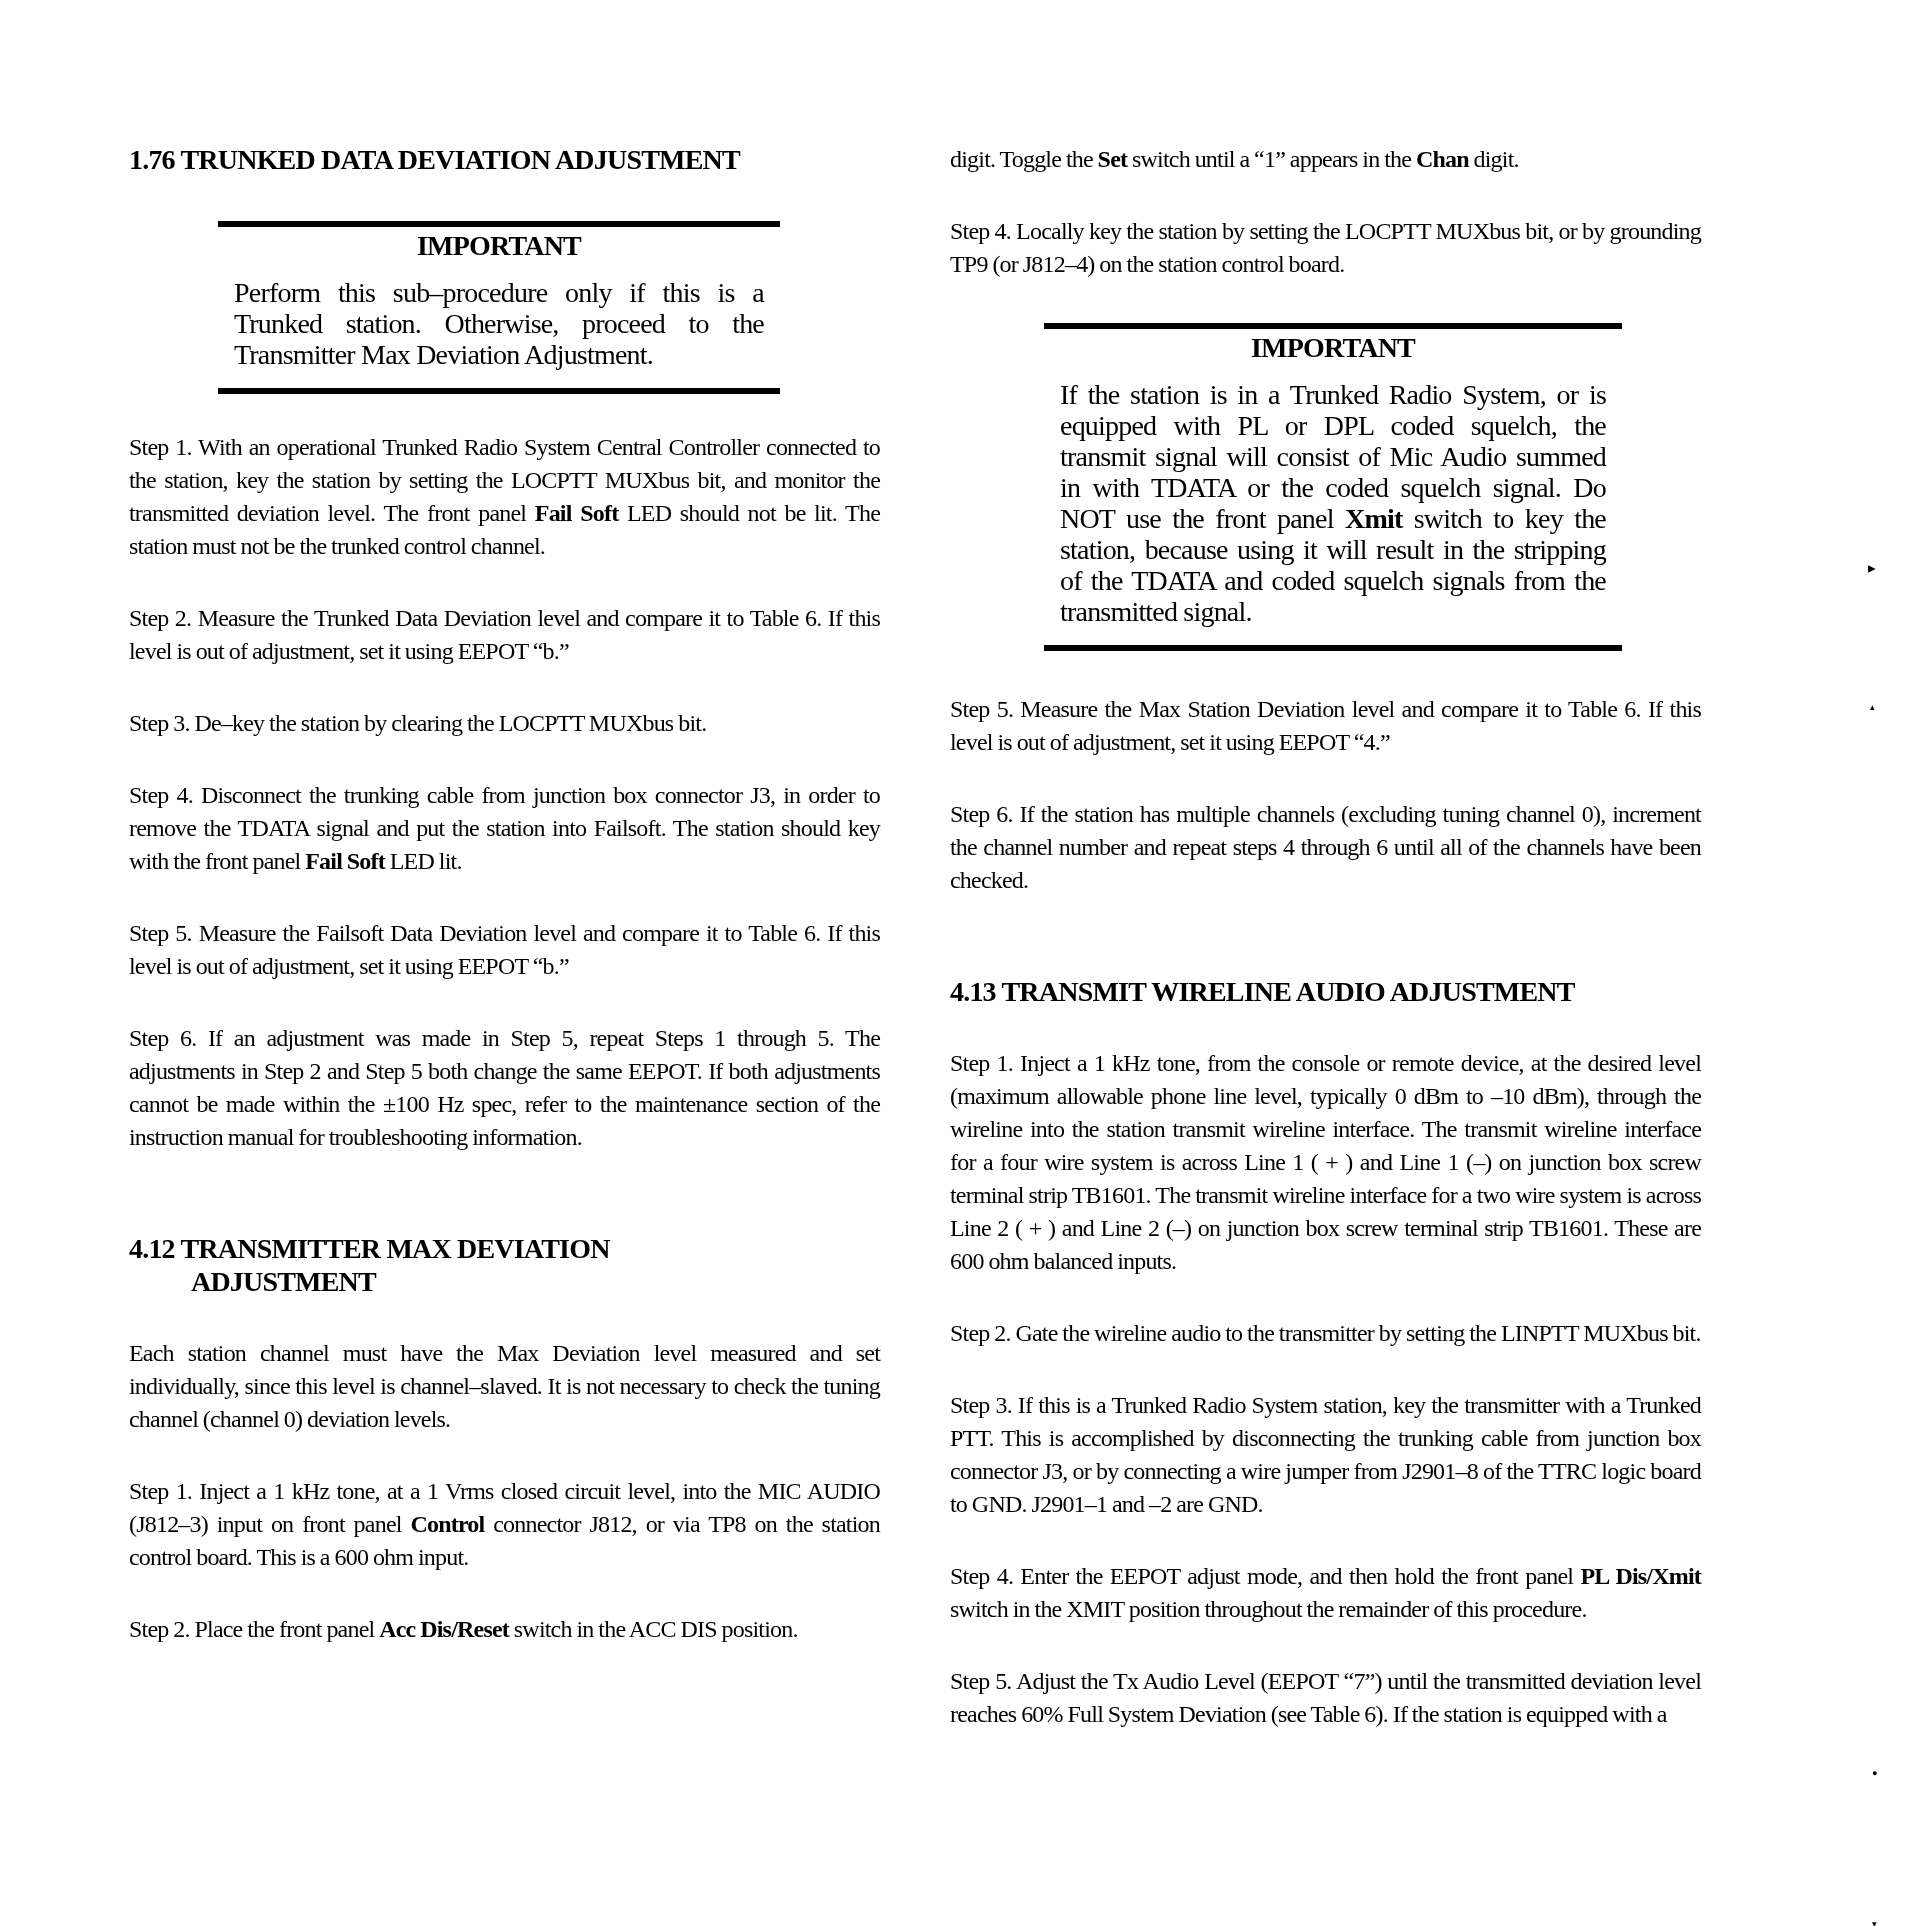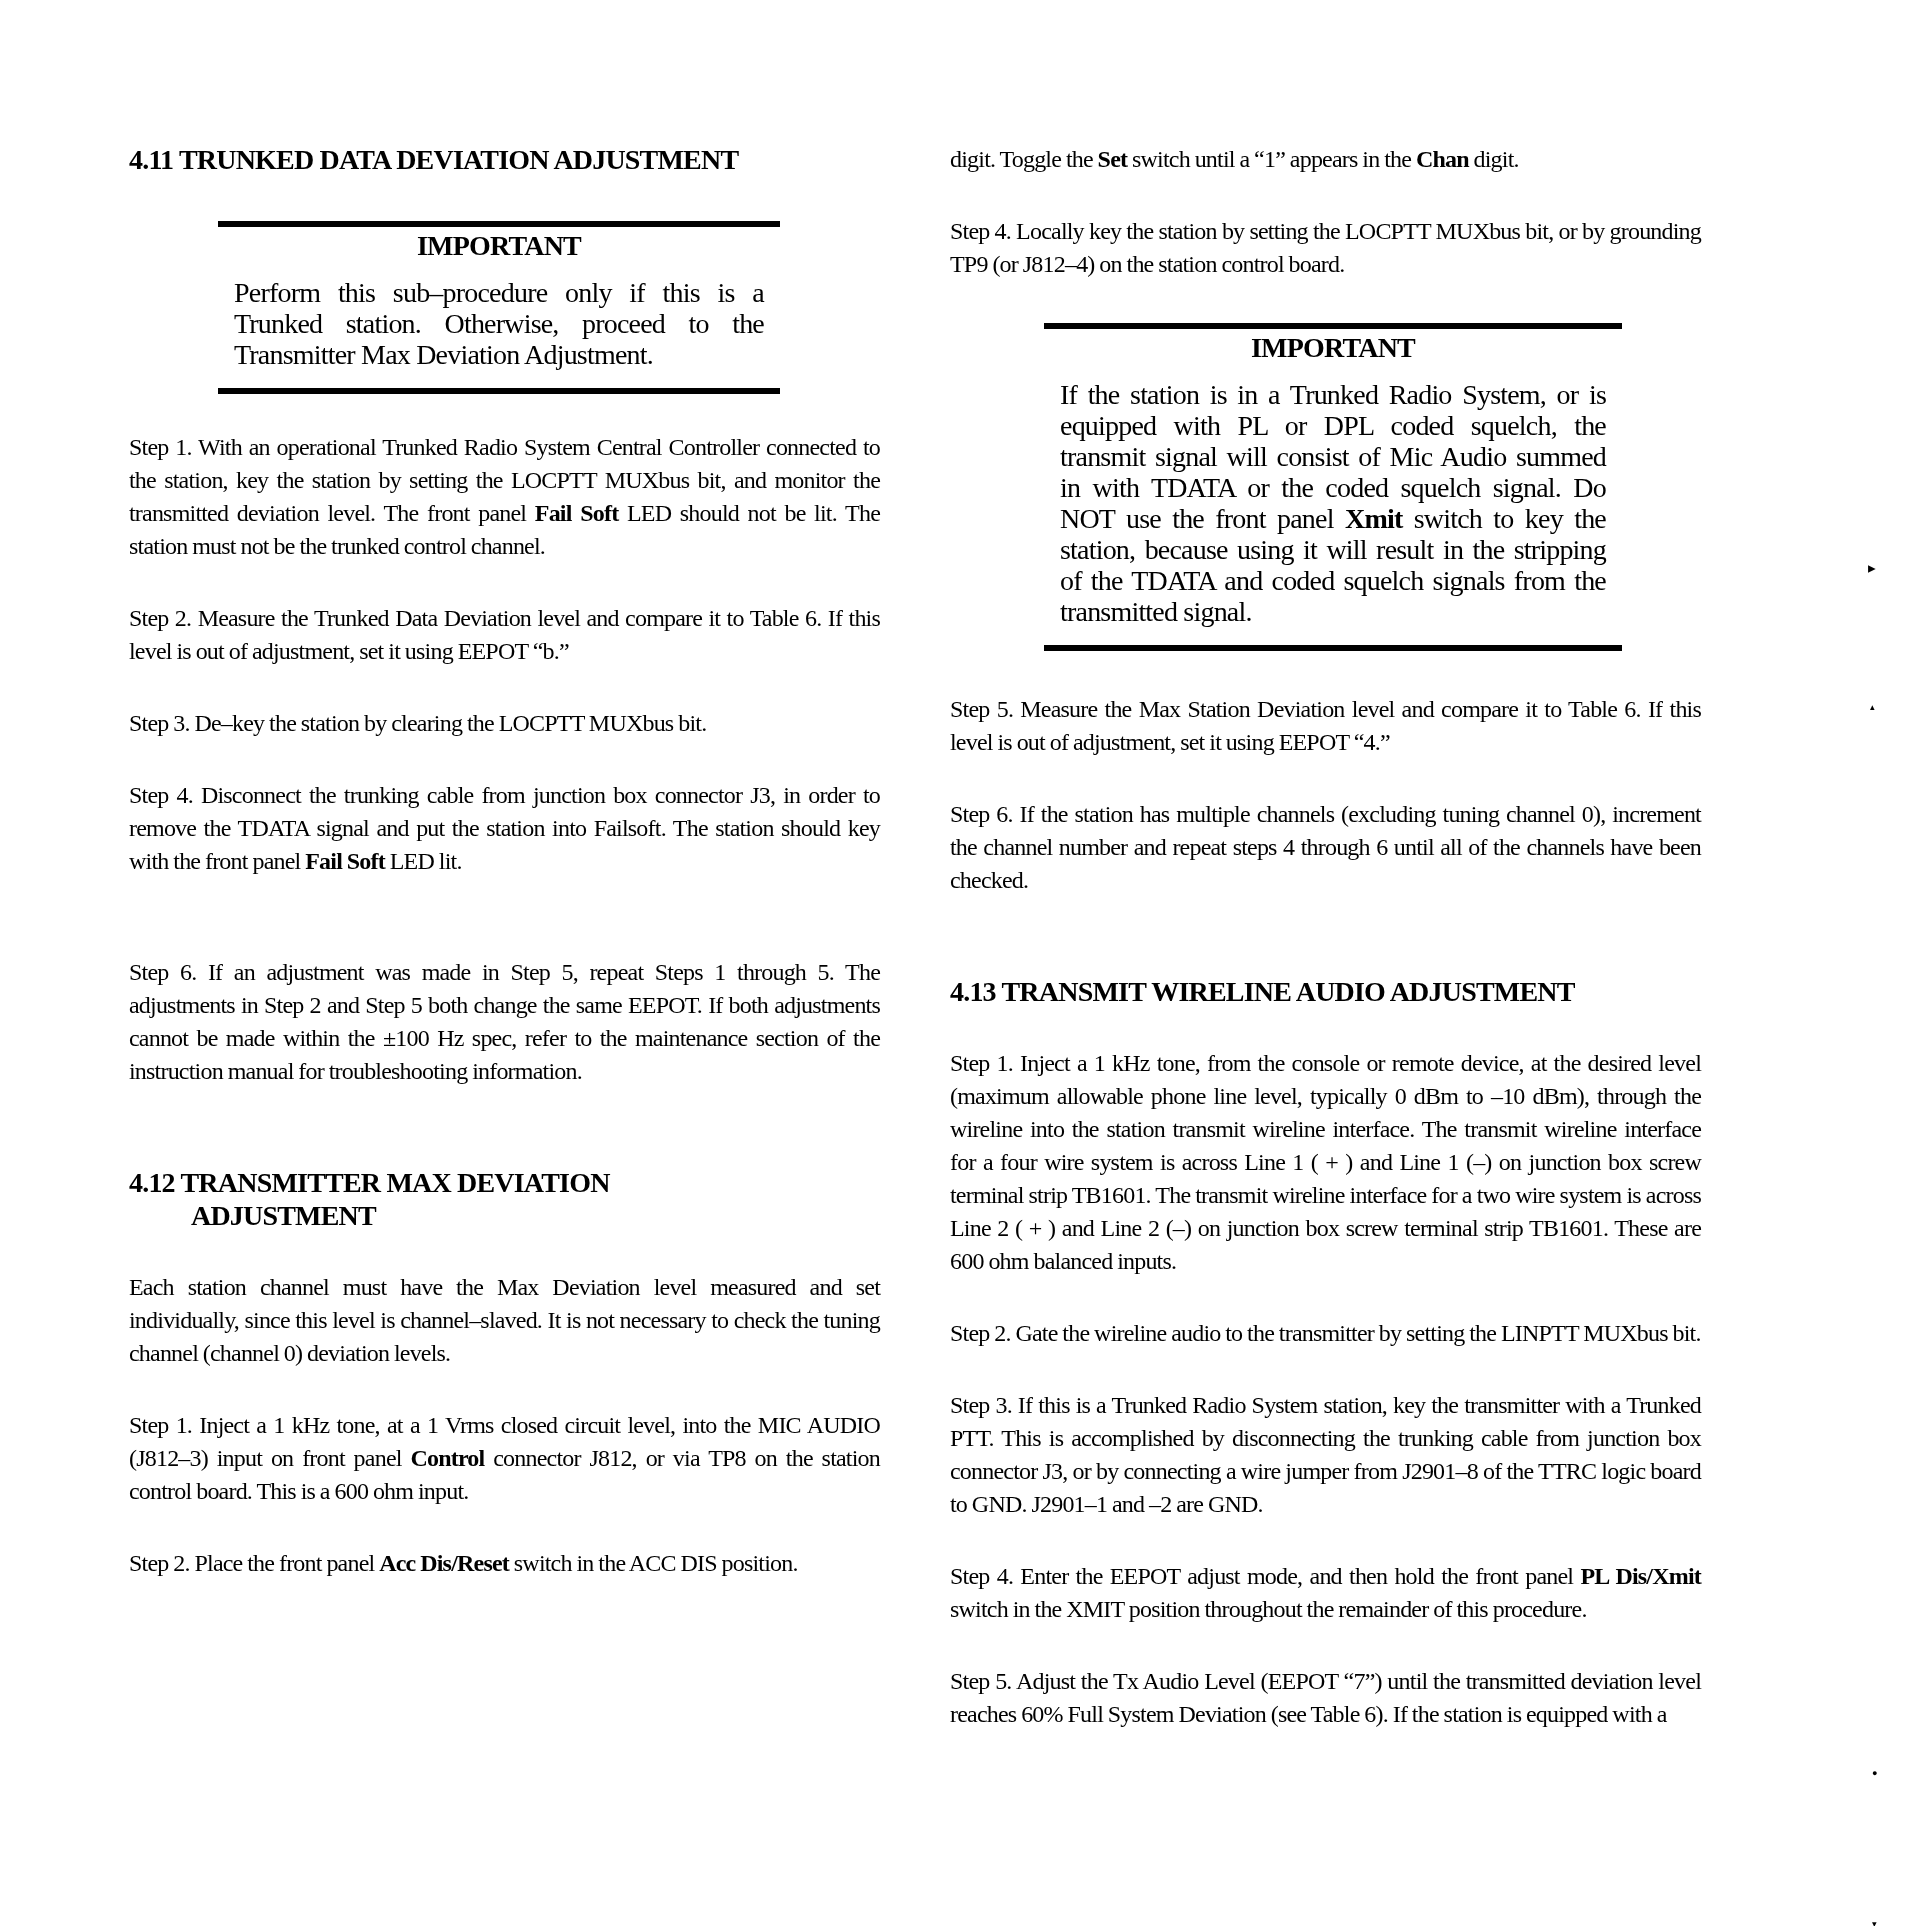--- a/index.html
+++ b/index.html
@@ -15,35 +15,36 @@
   .imp { width:562px; margin-left:89px; border-top:6.2px solid #000; border-bottom:6.2px solid #000; padding:3.1px 0 2.3px 0; }
   .imp .t { text-align:center; font-weight:bold; font-size:28px; line-height:31px; letter-spacing:-0.8px; margin:0; }
   .imp .b { font-size:28px; line-height:31px; text-align:justify; margin:16px; letter-spacing:-0.8px; }
   b { font-weight:bold; }
   .mark { position:absolute; font-size:15.4px; }
 </style>
 </head>
 <body>
 
 <div id="left" class="col">
-  <p class="h">4.11 TRUNKED DATA DEVIATION ADJUSTMENT</p>
+  <p class="h">1.76 TRUNKED DATA DEVIATION ADJUSTMENT</p>
   <div style="height:45px"></div>
   <div class="imp">
     <p class="t">IMPORTANT</p>
     <p class="b">Perform this sub–procedure only if this is a Trunked station. Otherwise, proceed to the Transmitter Max Deviation Adjustment.</p>
   </div>
   <div style="height:37px"></div>
   <p class="p"><span>Step 1.  With an operational Trunked Radio System Central Controller connected to the station, key the station by setting the LOCPTT MUXbus bit, and monitor the transmitted deviation level. The front panel </span><b>Fail Soft</b><span> LED should not be lit. The station must not be the trunked control channel.</span></p>
   <div class="gap"></div>
   <p class="p">Step 2.  Measure the Trunked Data Deviation level and compare it to Table 6. If this level is out of adjustment, set it using EEPOT “b.”</p>
   <div class="gap"></div>
   <p class="p">Step 3.  De–key the station by clearing the LOCPTT MUXbus bit.</p>
   <div class="gap"></div>
   <p class="p"><span>Step 4.  Disconnect the trunking cable from junction box connector J3, in order to remove the TDATA signal and put the station into Failsoft. The station should key with the front panel </span><b>Fail Soft</b><span> LED lit.</span></p>
   <div class="gap"></div>
+  <p class="p">Step 5.  Measure the Failsoft Data Deviation level and compare it to Table 6. If this level is out of adjustment, set it using EEPOT “b.”</p>
   <div class="gap"></div>
   <p class="p">Step 6.  If an adjustment was made in Step 5, repeat Steps 1 through 5. The adjustments in Step 2 and Step 5 both change the same EEPOT. If both adjustments cannot be made within the ±100 Hz spec, refer to the maintenance section of the instruction manual for troubleshooting information.</p>
   <div class="gap"></div>
   <div class="gap"></div>
   <p class="h"><span>4.12 TRANSMITTER MAX DEVIATION</span><span class="indent">ADJUSTMENT</span></p>
   <div class="gap"></div>
   <p class="p">Each station channel must have the Max Deviation level measured and set individually, since this level is channel–slaved. It is not necessary to check the tuning channel (channel 0) deviation levels.</p>
   <div class="gap"></div>
   <p class="p"><span>Step 1.  Inject a 1 kHz tone, at a 1 Vrms closed circuit level, into the MIC AUDIO (J812–3) input on front panel </span><b>Control</b><span> connector J812, or via TP8 on the station control board. This is a 600 ohm input.</span></p>
   <div class="gap"></div>

